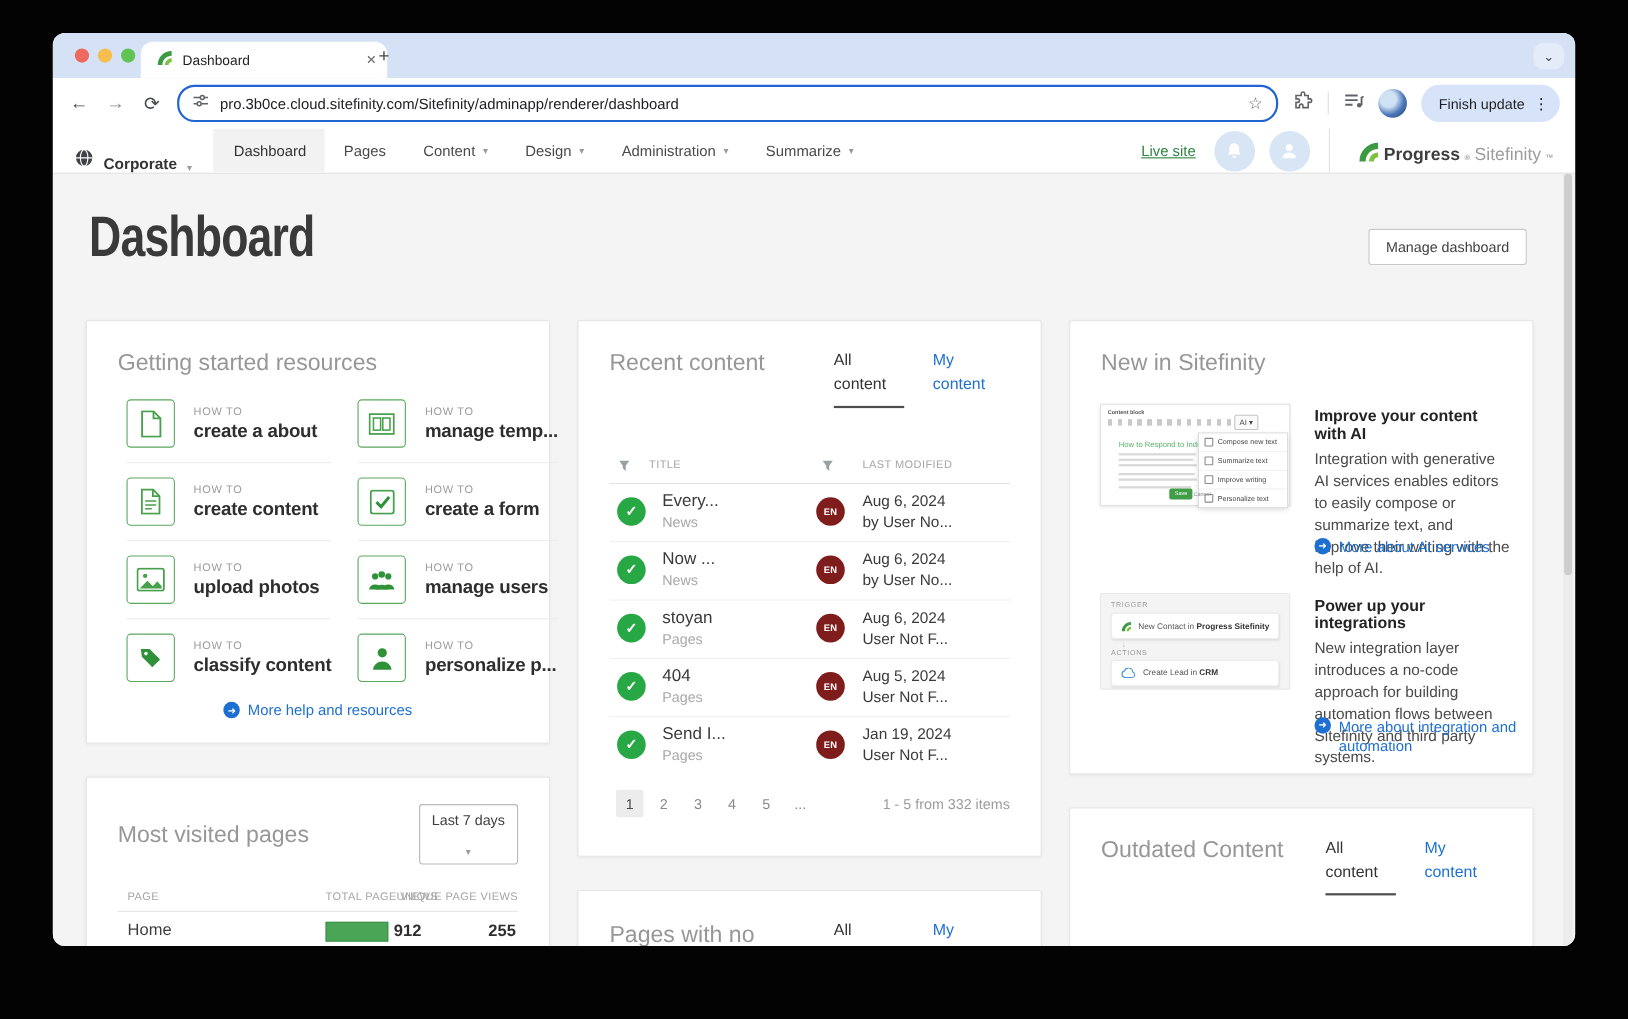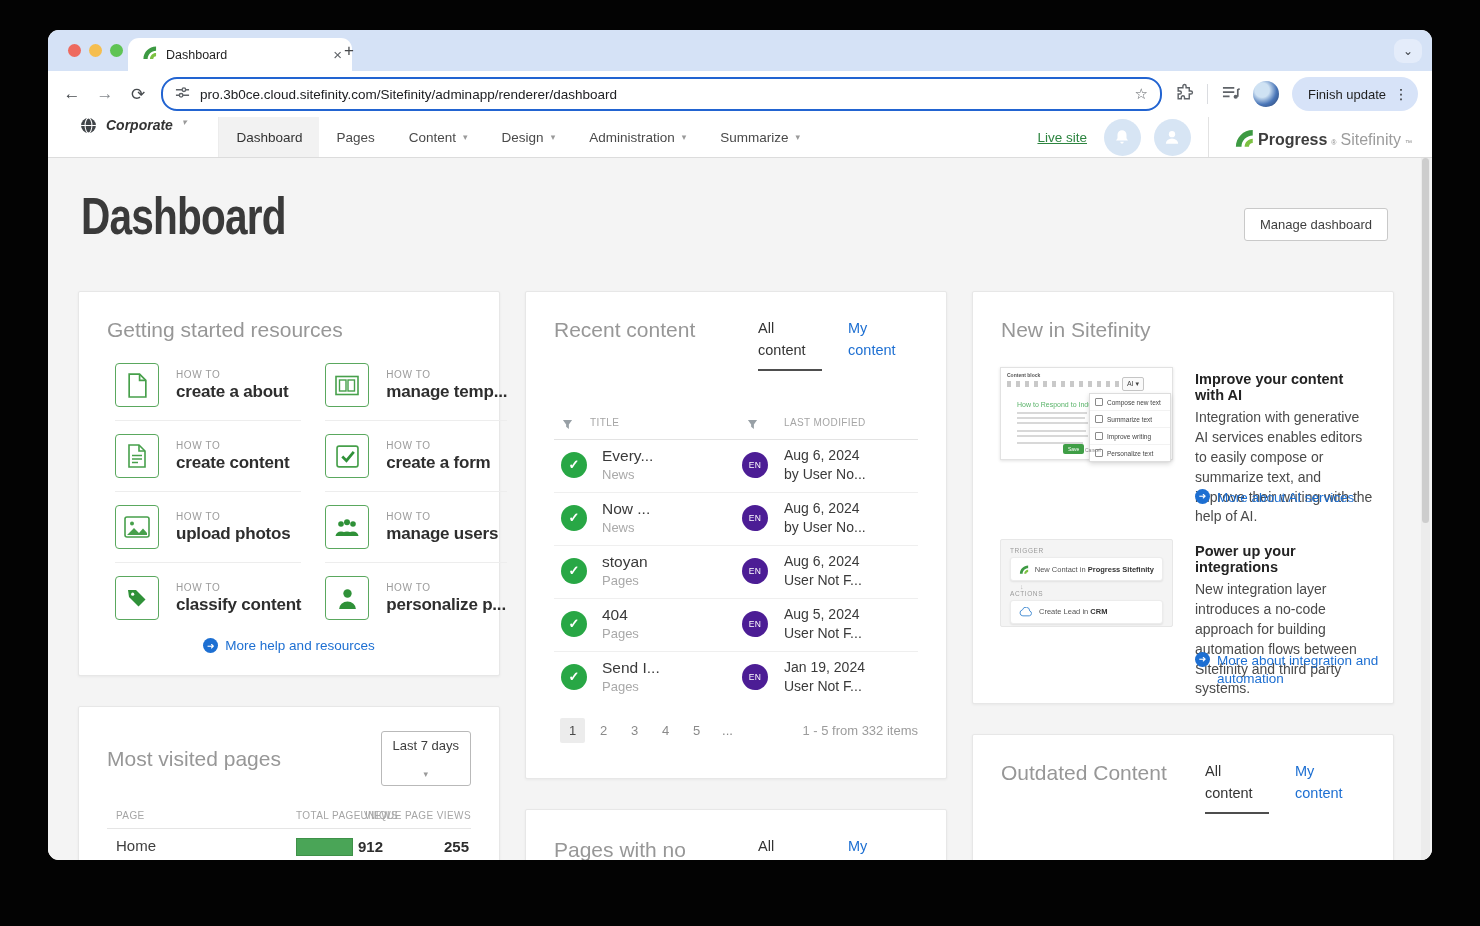--- a/index.html
+++ b/index.html
@@ -25,21 +25,21 @@
   .url-text{font-size:13.5px;color:#202124;flex:1;white-space:nowrap;overflow:hidden;}
   .star{font-size:15px;color:#5f6368;}
   .tb-divider{width:1px;height:20px;background:#dadce0;}
   .avatar{width:26px;height:26px;border-radius:50%;background:radial-gradient(circle at 35% 35%,#cfe2f3 0 30%,#4a76b8 60%,#273d66);}
   .finish-pill{height:34px;border-radius:17px;background:#d7e3f8;display:flex;align-items:center;padding:0 9px 0 16px;gap:8px;}
   .finish-label{font-size:13px;color:#1f1f1f;}
   .kebab{font-size:14px;color:#1f1f1f;letter-spacing:1px;}
 
   
   .sfnav{height:40px;background:#fff;border-bottom:1px solid #dcdcdc;display:flex;align-items:stretch;}
-  .site-sel{display:flex;align-items:flex-start;gap:9px;padding:0 32px;border-right:1px solid #ececec;font-style:italic;}
+  .site-sel{display:flex;align-items:flex-end;gap:9px;padding:0 20px;border-right:1px solid #ececec;}
   .site-sel-label{font-size:14px;font-weight:bold;color:#333;}
   .chev{font-size:9px;color:#9a9a9a;}
   .sf-item{display:flex;align-items:center;gap:7px;padding:0 17px;font-size:13.5px;color:#4a4a4a;}
   .sf-item.active{background:#f2f2f2;color:#333;}
   .sf-right{margin-left:auto;display:flex;align-items:center;gap:13px;padding-right:12px;}
   .live-site{font-size:13.5px;color:#2d8540;text-decoration:underline;margin-right:4px;}
   .circle-btn{width:37px;height:37px;border-radius:50%;background:#d7e5f4;display:flex;align-items:center;justify-content:center;}
   .sf-divider{width:1px;height:40px;background:#e2e2e2;margin:0 4px;}
   .logo{display:flex;align-items:baseline;gap:4px;padding:0 8px;}
   .logo-brand{font-size:16px;font-weight:bold;color:#3d3d3d;}
@@ -76,21 +76,21 @@
   .rc-head{display:flex;justify-content:space-between;padding:26px 34px 0 28px;gap:16px;}
   .rc-table{margin:44px 28px 0 28px;position:relative;}
   .rc-cols{position:relative;height:24px;border-bottom:1px solid #e3e3e3;}
   .col-label{font-size:10px;color:#a5a5a5;letter-spacing:.4px;}
   .rc-row{position:relative;height:52px;border-bottom:1px solid #efefef;}
   .rc-row.lastrow{border-bottom:none;}
   .check-circle{position:absolute;left:7px;top:12px;width:26px;height:26px;border-radius:50%;background:#28a745;color:#fff;font-size:13px;font-weight:bold;display:flex;align-items:center;justify-content:center;}
   .rc-titlewrap{position:absolute;left:37px;top:7px;margin-left:11px;}
   .rc-title{font-size:15.5px;color:#3a3a3a;}
   .rc-type{font-size:13px;color:#a9a9a9;margin-top:2px;}
-  .en-badge{position:absolute;left:188px;top:12px;width:26px;height:26px;border-radius:50%;background:#4c1d95;color:#fff;font-size:8.5px;font-weight:normal;display:flex;align-items:center;justify-content:center;letter-spacing:.3px;}
+  .en-badge{position:absolute;left:188px;top:12px;width:26px;height:26px;border-radius:50%;background:#7f1d1d;color:#fff;font-size:8.5px;font-weight:bold;display:flex;align-items:center;justify-content:center;letter-spacing:.3px;}
   .rc-datewrap{position:absolute;left:230px;top:7px;}
   .rc-date{font-size:14px;color:#3a3a3a;}
   .rc-author{font-size:14px;color:#3a3a3a;margin-top:3px;}
   .rc-pager{display:flex;align-items:center;gap:6px;margin:14px 28px 0 34px;}
   .pg{width:25px;height:25px;display:flex;align-items:center;justify-content:center;font-size:13px;color:#8a8a8a;border-radius:2px;}
   .pg.active{background:#ececec;color:#4a4a4a;}
   .pg-summary{margin-left:auto;font-size:13px;color:#9c9c9c;}
 
   
   .ns-text{position:absolute;width:178px;}

